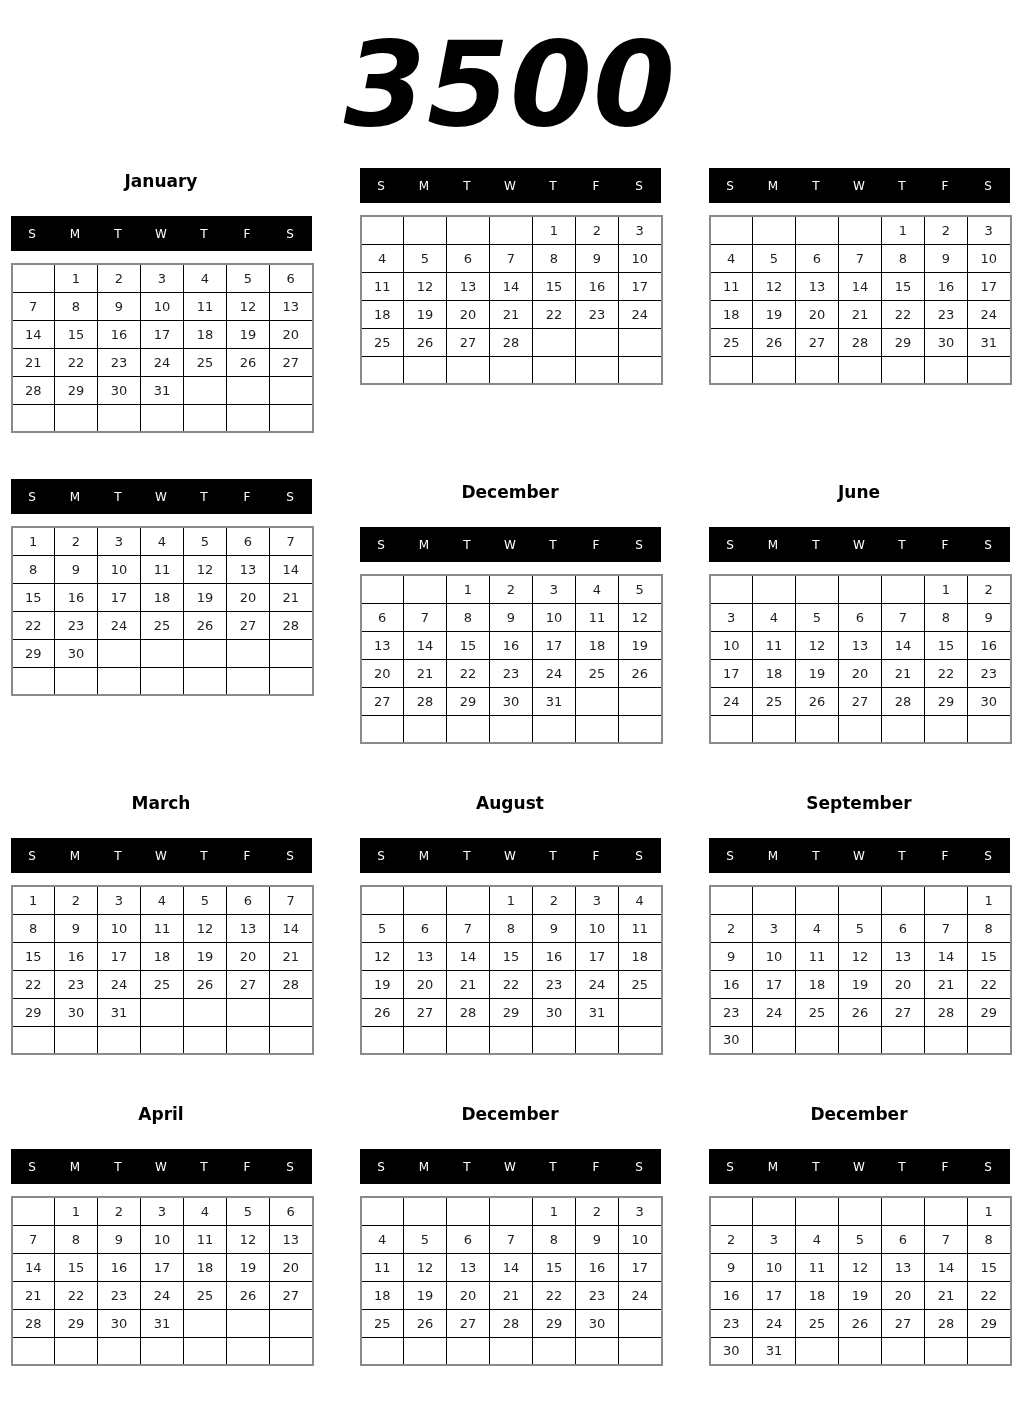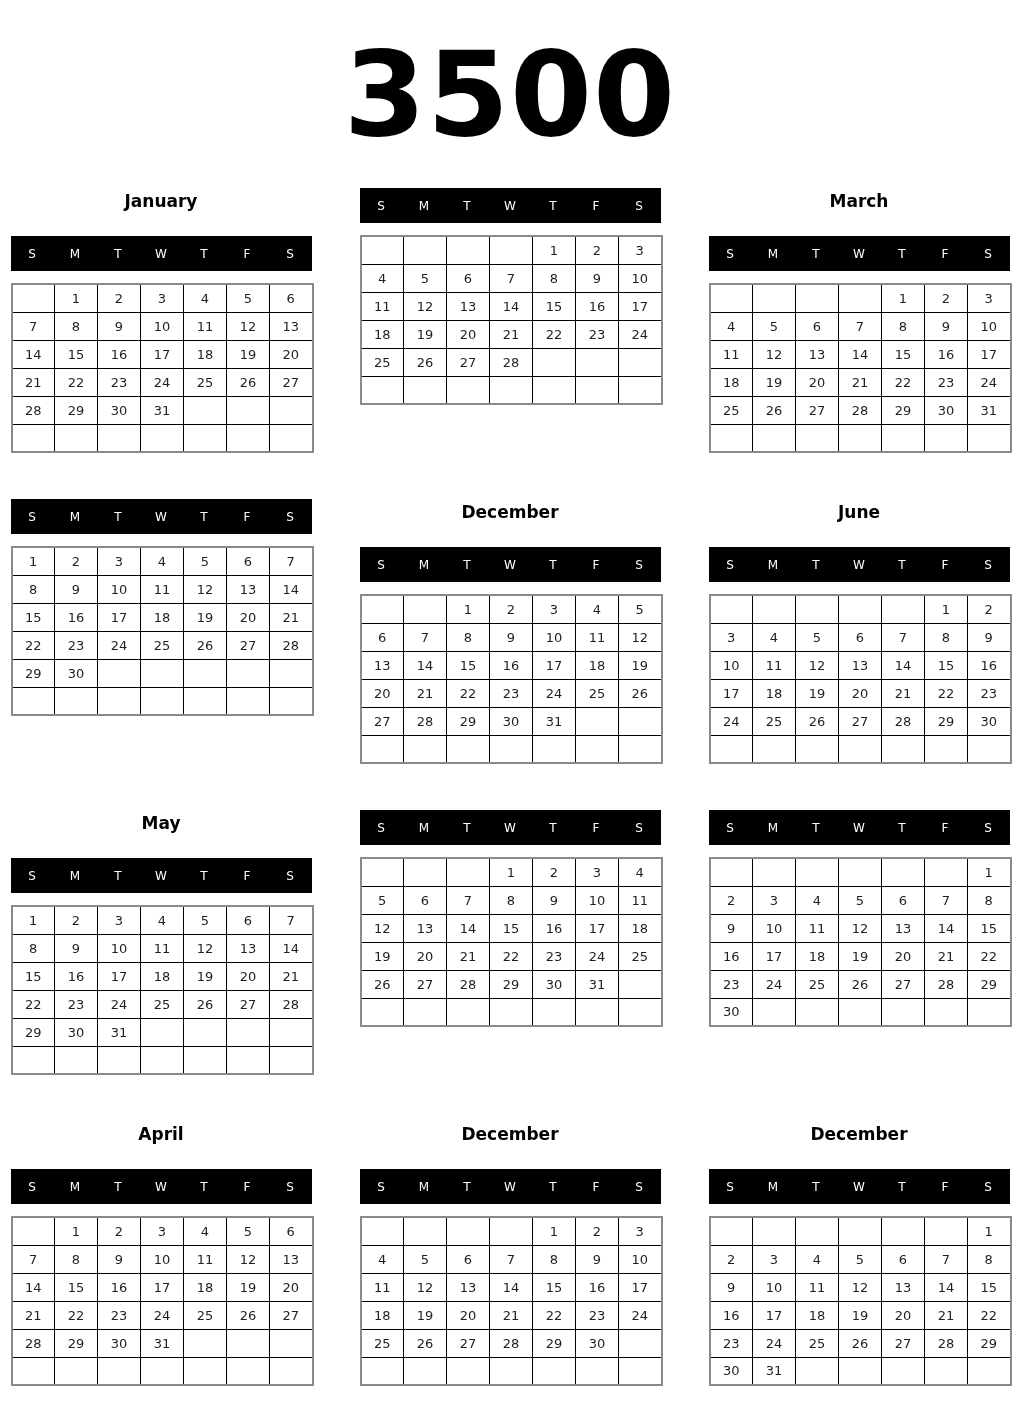--- a/index.html
+++ b/index.html
@@ -15,21 +15,22 @@
     color: #000;
   }
   .year-title {
     height: 160px;
     display: flex;
     align-items: center;
     justify-content: center;
     font-size: 118px;
     font-weight: bold;
     letter-spacing: 1px;
-    margin: 14px;
+    margin: 4px;
+    font-style: italic;
   }
   .months-grid {
     display: grid;
     grid-template-columns: repeat(3, 301px);
     column-gap: 17px;
     row-gap: 15px;
     justify-content: center;
     gap: 48px;
   }
   .month {
@@ -217,143 +218,568 @@
             <td></td>
             <td></td>
             <td></td>
             <td></td>
           </tr>
         </tbody>
       </table>
   </section>
 
   <section class="month">
+    <div class="day-header">
+        <span>S</span>
+        <span>M</span>
+        <span>T</span>
+        <span>W</span>
+        <span>T</span>
+        <span>F</span>
+        <span>S</span>
+      </div>
+    <table class="month-grid">
+        <tbody>
+          <tr>
+            <td></td>
+            <td></td>
+            <td></td>
+            <td></td>
+            <td>1</td>
+            <td>2</td>
+            <td>3</td>
+          </tr>
+          <tr>
+            <td>4</td>
+            <td>5</td>
+            <td>6</td>
+            <td>7</td>
+            <td>8</td>
+            <td>9</td>
+            <td>10</td>
+          </tr>
+          <tr>
+            <td>11</td>
+            <td>12</td>
+            <td>13</td>
+            <td>14</td>
+            <td>15</td>
+            <td>16</td>
+            <td>17</td>
+          </tr>
+          <tr>
+            <td>18</td>
+            <td>19</td>
+            <td>20</td>
+            <td>21</td>
+            <td>22</td>
+            <td>23</td>
+            <td>24</td>
+          </tr>
+          <tr>
+            <td>25</td>
+            <td>26</td>
+            <td>27</td>
+            <td>28</td>
+            <td>29</td>
+            <td>30</td>
+            <td>31</td>
+          </tr>
+          <tr>
+            <td></td>
+            <td></td>
+            <td></td>
+            <td></td>
+            <td></td>
+            <td></td>
+            <td></td>
+          </tr>
+        </tbody>
+      </table>
+  </section>
+
+  <section class="month">
+    <div class="day-header">
+        <span>S</span>
+        <span>M</span>
+        <span>T</span>
+        <span>W</span>
+        <span>T</span>
+        <span>F</span>
+        <span>S</span>
+      </div>
+    <table class="month-grid">
+        <tbody>
+          <tr>
+            <td>1</td>
+            <td>2</td>
+            <td>3</td>
+            <td>4</td>
+            <td>5</td>
+            <td>6</td>
+            <td>7</td>
+          </tr>
+          <tr>
+            <td>8</td>
+            <td>9</td>
+            <td>10</td>
+            <td>11</td>
+            <td>12</td>
+            <td>13</td>
+            <td>14</td>
+          </tr>
+          <tr>
+            <td>15</td>
+            <td>16</td>
+            <td>17</td>
+            <td>18</td>
+            <td>19</td>
+            <td>20</td>
+            <td>21</td>
+          </tr>
+          <tr>
+            <td>22</td>
+            <td>23</td>
+            <td>24</td>
+            <td>25</td>
+            <td>26</td>
+            <td>27</td>
+            <td>28</td>
+          </tr>
+          <tr>
+            <td>29</td>
+            <td>30</td>
+            <td></td>
+            <td></td>
+            <td></td>
+            <td></td>
+            <td></td>
+          </tr>
+          <tr>
+            <td></td>
+            <td></td>
+            <td></td>
+            <td></td>
+            <td></td>
+            <td></td>
+            <td></td>
+          </tr>
+        </tbody>
+      </table>
+  </section>
+
+  <section class="month">
+    <h2 class="month-title">December</h2>
+    <div class="day-header">
+        <span>S</span>
+        <span>M</span>
+        <span>T</span>
+        <span>W</span>
+        <span>T</span>
+        <span>F</span>
+        <span>S</span>
+      </div>
+    <table class="month-grid">
+        <tbody>
+          <tr>
+            <td></td>
+            <td></td>
+            <td>1</td>
+            <td>2</td>
+            <td>3</td>
+            <td>4</td>
+            <td>5</td>
+          </tr>
+          <tr>
+            <td>6</td>
+            <td>7</td>
+            <td>8</td>
+            <td>9</td>
+            <td>10</td>
+            <td>11</td>
+            <td>12</td>
+          </tr>
+          <tr>
+            <td>13</td>
+            <td>14</td>
+            <td>15</td>
+            <td>16</td>
+            <td>17</td>
+            <td>18</td>
+            <td>19</td>
+          </tr>
+          <tr>
+            <td>20</td>
+            <td>21</td>
+            <td>22</td>
+            <td>23</td>
+            <td>24</td>
+            <td>25</td>
+            <td>26</td>
+          </tr>
+          <tr>
+            <td>27</td>
+            <td>28</td>
+            <td>29</td>
+            <td>30</td>
+            <td>31</td>
+            <td></td>
+            <td></td>
+          </tr>
+          <tr>
+            <td></td>
+            <td></td>
+            <td></td>
+            <td></td>
+            <td></td>
+            <td></td>
+            <td></td>
+          </tr>
+        </tbody>
+      </table>
+  </section>
+
+  <section class="month">
+    <h2 class="month-title">June</h2>
+    <div class="day-header">
+        <span>S</span>
+        <span>M</span>
+        <span>T</span>
+        <span>W</span>
+        <span>T</span>
+        <span>F</span>
+        <span>S</span>
+      </div>
+    <table class="month-grid">
+        <tbody>
+          <tr>
+            <td></td>
+            <td></td>
+            <td></td>
+            <td></td>
+            <td></td>
+            <td>1</td>
+            <td>2</td>
+          </tr>
+          <tr>
+            <td>3</td>
+            <td>4</td>
+            <td>5</td>
+            <td>6</td>
+            <td>7</td>
+            <td>8</td>
+            <td>9</td>
+          </tr>
+          <tr>
+            <td>10</td>
+            <td>11</td>
+            <td>12</td>
+            <td>13</td>
+            <td>14</td>
+            <td>15</td>
+            <td>16</td>
+          </tr>
+          <tr>
+            <td>17</td>
+            <td>18</td>
+            <td>19</td>
+            <td>20</td>
+            <td>21</td>
+            <td>22</td>
+            <td>23</td>
+          </tr>
+          <tr>
+            <td>24</td>
+            <td>25</td>
+            <td>26</td>
+            <td>27</td>
+            <td>28</td>
+            <td>29</td>
+            <td>30</td>
+          </tr>
+          <tr>
+            <td></td>
+            <td></td>
+            <td></td>
+            <td></td>
+            <td></td>
+            <td></td>
+            <td></td>
+          </tr>
+        </tbody>
+      </table>
+  </section>
+
+  <section class="month">
     <h2 class="month-title">March</h2>
     <div class="day-header">
         <span>S</span>
         <span>M</span>
         <span>T</span>
         <span>W</span>
         <span>T</span>
         <span>F</span>
         <span>S</span>
       </div>
     <table class="month-grid">
         <tbody>
           <tr>
-            <td></td>
-            <td></td>
-            <td></td>
-            <td></td>
-            <td>1</td>
-            <td>2</td>
-            <td>3</td>
-          </tr>
-          <tr>
-            <td>4</td>
-            <td>5</td>
-            <td>6</td>
-            <td>7</td>
-            <td>8</td>
-            <td>9</td>
-            <td>10</td>
-          </tr>
-          <tr>
-            <td>11</td>
-            <td>12</td>
-            <td>13</td>
-            <td>14</td>
-            <td>15</td>
-            <td>16</td>
-            <td>17</td>
-          </tr>
-          <tr>
-            <td>18</td>
-            <td>19</td>
-            <td>20</td>
-            <td>21</td>
-            <td>22</td>
-            <td>23</td>
-            <td>24</td>
-          </tr>
-          <tr>
-            <td>25</td>
-            <td>26</td>
-            <td>27</td>
-            <td>28</td>
+            <td>1</td>
+            <td>2</td>
+            <td>3</td>
+            <td>4</td>
+            <td>5</td>
+            <td>6</td>
+            <td>7</td>
+          </tr>
+          <tr>
+            <td>8</td>
+            <td>9</td>
+            <td>10</td>
+            <td>11</td>
+            <td>12</td>
+            <td>13</td>
+            <td>14</td>
+          </tr>
+          <tr>
+            <td>15</td>
+            <td>16</td>
+            <td>17</td>
+            <td>18</td>
+            <td>19</td>
+            <td>20</td>
+            <td>21</td>
+          </tr>
+          <tr>
+            <td>22</td>
+            <td>23</td>
+            <td>24</td>
+            <td>25</td>
+            <td>26</td>
+            <td>27</td>
+            <td>28</td>
+          </tr>
+          <tr>
             <td>29</td>
             <td>30</td>
             <td>31</td>
-          </tr>
-          <tr>
-            <td></td>
-            <td></td>
-            <td></td>
-            <td></td>
-            <td></td>
-            <td></td>
-            <td></td>
-          </tr>
-        </tbody>
-      </table>
-  </section>
-
-  <section class="month">
-    <div class="day-header">
-        <span>S</span>
-        <span>M</span>
-        <span>T</span>
-        <span>W</span>
-        <span>T</span>
-        <span>F</span>
-        <span>S</span>
-      </div>
-    <table class="month-grid">
-        <tbody>
-          <tr>
-            <td>1</td>
-            <td>2</td>
-            <td>3</td>
-            <td>4</td>
-            <td>5</td>
-            <td>6</td>
-            <td>7</td>
-          </tr>
-          <tr>
-            <td>8</td>
-            <td>9</td>
-            <td>10</td>
-            <td>11</td>
-            <td>12</td>
-            <td>13</td>
-            <td>14</td>
-          </tr>
-          <tr>
-            <td>15</td>
-            <td>16</td>
-            <td>17</td>
-            <td>18</td>
-            <td>19</td>
-            <td>20</td>
-            <td>21</td>
-          </tr>
-          <tr>
-            <td>22</td>
-            <td>23</td>
-            <td>24</td>
-            <td>25</td>
-            <td>26</td>
-            <td>27</td>
-            <td>28</td>
-          </tr>
-          <tr>
-            <td>29</td>
-            <td>30</td>
-            <td></td>
-            <td></td>
+            <td></td>
+            <td></td>
+            <td></td>
+            <td></td>
+          </tr>
+          <tr>
+            <td></td>
+            <td></td>
+            <td></td>
+            <td></td>
+            <td></td>
+            <td></td>
+            <td></td>
+          </tr>
+        </tbody>
+      </table>
+  </section>
+
+  <section class="month">
+    <h2 class="month-title">August</h2>
+    <div class="day-header">
+        <span>S</span>
+        <span>M</span>
+        <span>T</span>
+        <span>W</span>
+        <span>T</span>
+        <span>F</span>
+        <span>S</span>
+      </div>
+    <table class="month-grid">
+        <tbody>
+          <tr>
+            <td></td>
+            <td></td>
+            <td></td>
+            <td>1</td>
+            <td>2</td>
+            <td>3</td>
+            <td>4</td>
+          </tr>
+          <tr>
+            <td>5</td>
+            <td>6</td>
+            <td>7</td>
+            <td>8</td>
+            <td>9</td>
+            <td>10</td>
+            <td>11</td>
+          </tr>
+          <tr>
+            <td>12</td>
+            <td>13</td>
+            <td>14</td>
+            <td>15</td>
+            <td>16</td>
+            <td>17</td>
+            <td>18</td>
+          </tr>
+          <tr>
+            <td>19</td>
+            <td>20</td>
+            <td>21</td>
+            <td>22</td>
+            <td>23</td>
+            <td>24</td>
+            <td>25</td>
+          </tr>
+          <tr>
+            <td>26</td>
+            <td>27</td>
+            <td>28</td>
+            <td>29</td>
+            <td>30</td>
+            <td>31</td>
+            <td></td>
+          </tr>
+          <tr>
+            <td></td>
+            <td></td>
+            <td></td>
+            <td></td>
+            <td></td>
+            <td></td>
+            <td></td>
+          </tr>
+        </tbody>
+      </table>
+  </section>
+
+  <section class="month">
+    <h2 class="month-title">September</h2>
+    <div class="day-header">
+        <span>S</span>
+        <span>M</span>
+        <span>T</span>
+        <span>W</span>
+        <span>T</span>
+        <span>F</span>
+        <span>S</span>
+      </div>
+    <table class="month-grid">
+        <tbody>
+          <tr>
+            <td></td>
+            <td></td>
+            <td></td>
+            <td></td>
+            <td></td>
+            <td></td>
+            <td>1</td>
+          </tr>
+          <tr>
+            <td>2</td>
+            <td>3</td>
+            <td>4</td>
+            <td>5</td>
+            <td>6</td>
+            <td>7</td>
+            <td>8</td>
+          </tr>
+          <tr>
+            <td>9</td>
+            <td>10</td>
+            <td>11</td>
+            <td>12</td>
+            <td>13</td>
+            <td>14</td>
+            <td>15</td>
+          </tr>
+          <tr>
+            <td>16</td>
+            <td>17</td>
+            <td>18</td>
+            <td>19</td>
+            <td>20</td>
+            <td>21</td>
+            <td>22</td>
+          </tr>
+          <tr>
+            <td>23</td>
+            <td>24</td>
+            <td>25</td>
+            <td>26</td>
+            <td>27</td>
+            <td>28</td>
+            <td>29</td>
+          </tr>
+          <tr>
+            <td>30</td>
+            <td></td>
+            <td></td>
+            <td></td>
+            <td></td>
+            <td></td>
+            <td></td>
+          </tr>
+        </tbody>
+      </table>
+  </section>
+
+  <section class="month">
+    <h2 class="month-title">April</h2>
+    <div class="day-header">
+        <span>S</span>
+        <span>M</span>
+        <span>T</span>
+        <span>W</span>
+        <span>T</span>
+        <span>F</span>
+        <span>S</span>
+      </div>
+    <table class="month-grid">
+        <tbody>
+          <tr>
+            <td></td>
+            <td>1</td>
+            <td>2</td>
+            <td>3</td>
+            <td>4</td>
+            <td>5</td>
+            <td>6</td>
+          </tr>
+          <tr>
+            <td>7</td>
+            <td>8</td>
+            <td>9</td>
+            <td>10</td>
+            <td>11</td>
+            <td>12</td>
+            <td>13</td>
+          </tr>
+          <tr>
+            <td>14</td>
+            <td>15</td>
+            <td>16</td>
+            <td>17</td>
+            <td>18</td>
+            <td>19</td>
+            <td>20</td>
+          </tr>
+          <tr>
+            <td>21</td>
+            <td>22</td>
+            <td>23</td>
+            <td>24</td>
+            <td>25</td>
+            <td>26</td>
+            <td>27</td>
+          </tr>
+          <tr>
+            <td>28</td>
+            <td>29</td>
+            <td>30</td>
+            <td>31</td>
             <td></td>
             <td></td>
             <td></td>
           </tr>
           <tr>
             <td></td>
             <td></td>
             <td></td>
             <td></td>
             <td></td>
@@ -373,562 +799,138 @@
         <span>W</span>
         <span>T</span>
         <span>F</span>
         <span>S</span>
       </div>
     <table class="month-grid">
         <tbody>
           <tr>
             <td></td>
             <td></td>
-            <td>1</td>
-            <td>2</td>
-            <td>3</td>
-            <td>4</td>
-            <td>5</td>
-          </tr>
-          <tr>
-            <td>6</td>
-            <td>7</td>
-            <td>8</td>
-            <td>9</td>
-            <td>10</td>
-            <td>11</td>
-            <td>12</td>
-          </tr>
-          <tr>
-            <td>13</td>
-            <td>14</td>
-            <td>15</td>
-            <td>16</td>
-            <td>17</td>
-            <td>18</td>
-            <td>19</td>
-          </tr>
-          <tr>
-            <td>20</td>
-            <td>21</td>
-            <td>22</td>
-            <td>23</td>
-            <td>24</td>
-            <td>25</td>
-            <td>26</td>
-          </tr>
-          <tr>
-            <td>27</td>
-            <td>28</td>
-            <td>29</td>
+            <td></td>
+            <td></td>
+            <td>1</td>
+            <td>2</td>
+            <td>3</td>
+          </tr>
+          <tr>
+            <td>4</td>
+            <td>5</td>
+            <td>6</td>
+            <td>7</td>
+            <td>8</td>
+            <td>9</td>
+            <td>10</td>
+          </tr>
+          <tr>
+            <td>11</td>
+            <td>12</td>
+            <td>13</td>
+            <td>14</td>
+            <td>15</td>
+            <td>16</td>
+            <td>17</td>
+          </tr>
+          <tr>
+            <td>18</td>
+            <td>19</td>
+            <td>20</td>
+            <td>21</td>
+            <td>22</td>
+            <td>23</td>
+            <td>24</td>
+          </tr>
+          <tr>
+            <td>25</td>
+            <td>26</td>
+            <td>27</td>
+            <td>28</td>
+            <td>29</td>
+            <td>30</td>
+            <td></td>
+          </tr>
+          <tr>
+            <td></td>
+            <td></td>
+            <td></td>
+            <td></td>
+            <td></td>
+            <td></td>
+            <td></td>
+          </tr>
+        </tbody>
+      </table>
+  </section>
+
+  <section class="month">
+    <h2 class="month-title">December</h2>
+    <div class="day-header">
+        <span>S</span>
+        <span>M</span>
+        <span>T</span>
+        <span>W</span>
+        <span>T</span>
+        <span>F</span>
+        <span>S</span>
+      </div>
+    <table class="month-grid">
+        <tbody>
+          <tr>
+            <td></td>
+            <td></td>
+            <td></td>
+            <td></td>
+            <td></td>
+            <td></td>
+            <td>1</td>
+          </tr>
+          <tr>
+            <td>2</td>
+            <td>3</td>
+            <td>4</td>
+            <td>5</td>
+            <td>6</td>
+            <td>7</td>
+            <td>8</td>
+          </tr>
+          <tr>
+            <td>9</td>
+            <td>10</td>
+            <td>11</td>
+            <td>12</td>
+            <td>13</td>
+            <td>14</td>
+            <td>15</td>
+          </tr>
+          <tr>
+            <td>16</td>
+            <td>17</td>
+            <td>18</td>
+            <td>19</td>
+            <td>20</td>
+            <td>21</td>
+            <td>22</td>
+          </tr>
+          <tr>
+            <td>23</td>
+            <td>24</td>
+            <td>25</td>
+            <td>26</td>
+            <td>27</td>
+            <td>28</td>
+            <td>29</td>
+          </tr>
+          <tr>
             <td>30</td>
             <td>31</td>
             <td></td>
             <td></td>
-          </tr>
-          <tr>
-            <td></td>
-            <td></td>
-            <td></td>
-            <td></td>
-            <td></td>
-            <td></td>
-            <td></td>
-          </tr>
-        </tbody>
-      </table>
-  </section>
-
-  <section class="month">
-    <h2 class="month-title">June</h2>
-    <div class="day-header">
-        <span>S</span>
-        <span>M</span>
-        <span>T</span>
-        <span>W</span>
-        <span>T</span>
-        <span>F</span>
-        <span>S</span>
-      </div>
-    <table class="month-grid">
-        <tbody>
-          <tr>
-            <td></td>
-            <td></td>
-            <td></td>
-            <td></td>
-            <td></td>
-            <td>1</td>
-            <td>2</td>
-          </tr>
-          <tr>
-            <td>3</td>
-            <td>4</td>
-            <td>5</td>
-            <td>6</td>
-            <td>7</td>
-            <td>8</td>
-            <td>9</td>
-          </tr>
-          <tr>
-            <td>10</td>
-            <td>11</td>
-            <td>12</td>
-            <td>13</td>
-            <td>14</td>
-            <td>15</td>
-            <td>16</td>
-          </tr>
-          <tr>
-            <td>17</td>
-            <td>18</td>
-            <td>19</td>
-            <td>20</td>
-            <td>21</td>
-            <td>22</td>
-            <td>23</td>
-          </tr>
-          <tr>
-            <td>24</td>
-            <td>25</td>
-            <td>26</td>
-            <td>27</td>
-            <td>28</td>
-            <td>29</td>
-            <td>30</td>
-          </tr>
-          <tr>
-            <td></td>
-            <td></td>
-            <td></td>
-            <td></td>
-            <td></td>
-            <td></td>
-            <td></td>
-          </tr>
-        </tbody>
-      </table>
-  </section>
-
-  <section class="month">
-    <h2 class="month-title">May</h2>
-    <div class="day-header">
-        <span>S</span>
-        <span>M</span>
-        <span>T</span>
-        <span>W</span>
-        <span>T</span>
-        <span>F</span>
-        <span>S</span>
-      </div>
-    <table class="month-grid">
-        <tbody>
-          <tr>
-            <td>1</td>
-            <td>2</td>
-            <td>3</td>
-            <td>4</td>
-            <td>5</td>
-            <td>6</td>
-            <td>7</td>
-          </tr>
-          <tr>
-            <td>8</td>
-            <td>9</td>
-            <td>10</td>
-            <td>11</td>
-            <td>12</td>
-            <td>13</td>
-            <td>14</td>
-          </tr>
-          <tr>
-            <td>15</td>
-            <td>16</td>
-            <td>17</td>
-            <td>18</td>
-            <td>19</td>
-            <td>20</td>
-            <td>21</td>
-          </tr>
-          <tr>
-            <td>22</td>
-            <td>23</td>
-            <td>24</td>
-            <td>25</td>
-            <td>26</td>
-            <td>27</td>
-            <td>28</td>
-          </tr>
-          <tr>
-            <td>29</td>
-            <td>30</td>
-            <td>31</td>
-            <td></td>
-            <td></td>
-            <td></td>
-            <td></td>
-          </tr>
-          <tr>
-            <td></td>
-            <td></td>
-            <td></td>
-            <td></td>
-            <td></td>
-            <td></td>
-            <td></td>
-          </tr>
-        </tbody>
-      </table>
-  </section>
-
-  <section class="month">
-    <div class="day-header">
-        <span>S</span>
-        <span>M</span>
-        <span>T</span>
-        <span>W</span>
-        <span>T</span>
-        <span>F</span>
-        <span>S</span>
-      </div>
-    <table class="month-grid">
-        <tbody>
-          <tr>
-            <td></td>
-            <td></td>
-            <td></td>
-            <td>1</td>
-            <td>2</td>
-            <td>3</td>
-            <td>4</td>
-          </tr>
-          <tr>
-            <td>5</td>
-            <td>6</td>
-            <td>7</td>
-            <td>8</td>
-            <td>9</td>
-            <td>10</td>
-            <td>11</td>
-          </tr>
-          <tr>
-            <td>12</td>
-            <td>13</td>
-            <td>14</td>
-            <td>15</td>
-            <td>16</td>
-            <td>17</td>
-            <td>18</td>
-          </tr>
-          <tr>
-            <td>19</td>
-            <td>20</td>
-            <td>21</td>
-            <td>22</td>
-            <td>23</td>
-            <td>24</td>
-            <td>25</td>
-          </tr>
-          <tr>
-            <td>26</td>
-            <td>27</td>
-            <td>28</td>
-            <td>29</td>
-            <td>30</td>
-            <td>31</td>
-            <td></td>
-          </tr>
-          <tr>
-            <td></td>
-            <td></td>
-            <td></td>
-            <td></td>
-            <td></td>
-            <td></td>
-            <td></td>
-          </tr>
-        </tbody>
-      </table>
-  </section>
-
-  <section class="month">
-    <div class="day-header">
-        <span>S</span>
-        <span>M</span>
-        <span>T</span>
-        <span>W</span>
-        <span>T</span>
-        <span>F</span>
-        <span>S</span>
-      </div>
-    <table class="month-grid">
-        <tbody>
-          <tr>
-            <td></td>
-            <td></td>
-            <td></td>
-            <td></td>
-            <td></td>
-            <td></td>
-            <td>1</td>
-          </tr>
-          <tr>
-            <td>2</td>
-            <td>3</td>
-            <td>4</td>
-            <td>5</td>
-            <td>6</td>
-            <td>7</td>
-            <td>8</td>
-          </tr>
-          <tr>
-            <td>9</td>
-            <td>10</td>
-            <td>11</td>
-            <td>12</td>
-            <td>13</td>
-            <td>14</td>
-            <td>15</td>
-          </tr>
-          <tr>
-            <td>16</td>
-            <td>17</td>
-            <td>18</td>
-            <td>19</td>
-            <td>20</td>
-            <td>21</td>
-            <td>22</td>
-          </tr>
-          <tr>
-            <td>23</td>
-            <td>24</td>
-            <td>25</td>
-            <td>26</td>
-            <td>27</td>
-            <td>28</td>
-            <td>29</td>
-          </tr>
-          <tr>
-            <td>30</td>
-            <td></td>
-            <td></td>
-            <td></td>
-            <td></td>
-            <td></td>
-            <td></td>
-          </tr>
-        </tbody>
-      </table>
-  </section>
-
-  <section class="month">
-    <h2 class="month-title">April</h2>
-    <div class="day-header">
-        <span>S</span>
-        <span>M</span>
-        <span>T</span>
-        <span>W</span>
-        <span>T</span>
-        <span>F</span>
-        <span>S</span>
-      </div>
-    <table class="month-grid">
-        <tbody>
-          <tr>
-            <td></td>
-            <td>1</td>
-            <td>2</td>
-            <td>3</td>
-            <td>4</td>
-            <td>5</td>
-            <td>6</td>
-          </tr>
-          <tr>
-            <td>7</td>
-            <td>8</td>
-            <td>9</td>
-            <td>10</td>
-            <td>11</td>
-            <td>12</td>
-            <td>13</td>
-          </tr>
-          <tr>
-            <td>14</td>
-            <td>15</td>
-            <td>16</td>
-            <td>17</td>
-            <td>18</td>
-            <td>19</td>
-            <td>20</td>
-          </tr>
-          <tr>
-            <td>21</td>
-            <td>22</td>
-            <td>23</td>
-            <td>24</td>
-            <td>25</td>
-            <td>26</td>
-            <td>27</td>
-          </tr>
-          <tr>
-            <td>28</td>
-            <td>29</td>
-            <td>30</td>
-            <td>31</td>
-            <td></td>
-            <td></td>
-            <td></td>
-          </tr>
-          <tr>
-            <td></td>
-            <td></td>
-            <td></td>
-            <td></td>
-            <td></td>
-            <td></td>
-            <td></td>
-          </tr>
-        </tbody>
-      </table>
-  </section>
-
-  <section class="month">
-    <h2 class="month-title">December</h2>
-    <div class="day-header">
-        <span>S</span>
-        <span>M</span>
-        <span>T</span>
-        <span>W</span>
-        <span>T</span>
-        <span>F</span>
-        <span>S</span>
-      </div>
-    <table class="month-grid">
-        <tbody>
-          <tr>
-            <td></td>
-            <td></td>
-            <td></td>
-            <td></td>
-            <td>1</td>
-            <td>2</td>
-            <td>3</td>
-          </tr>
-          <tr>
-            <td>4</td>
-            <td>5</td>
-            <td>6</td>
-            <td>7</td>
-            <td>8</td>
-            <td>9</td>
-            <td>10</td>
-          </tr>
-          <tr>
-            <td>11</td>
-            <td>12</td>
-            <td>13</td>
-            <td>14</td>
-            <td>15</td>
-            <td>16</td>
-            <td>17</td>
-          </tr>
-          <tr>
-            <td>18</td>
-            <td>19</td>
-            <td>20</td>
-            <td>21</td>
-            <td>22</td>
-            <td>23</td>
-            <td>24</td>
-          </tr>
-          <tr>
-            <td>25</td>
-            <td>26</td>
-            <td>27</td>
-            <td>28</td>
-            <td>29</td>
-            <td>30</td>
-            <td></td>
-          </tr>
-          <tr>
-            <td></td>
-            <td></td>
-            <td></td>
-            <td></td>
-            <td></td>
-            <td></td>
-            <td></td>
-          </tr>
-        </tbody>
-      </table>
-  </section>
-
-  <section class="month">
-    <h2 class="month-title">December</h2>
-    <div class="day-header">
-        <span>S</span>
-        <span>M</span>
-        <span>T</span>
-        <span>W</span>
-        <span>T</span>
-        <span>F</span>
-        <span>S</span>
-      </div>
-    <table class="month-grid">
-        <tbody>
-          <tr>
-            <td></td>
-            <td></td>
-            <td></td>
-            <td></td>
-            <td></td>
-            <td></td>
-            <td>1</td>
-          </tr>
-          <tr>
-            <td>2</td>
-            <td>3</td>
-            <td>4</td>
-            <td>5</td>
-            <td>6</td>
-            <td>7</td>
-            <td>8</td>
-          </tr>
-          <tr>
-            <td>9</td>
-            <td>10</td>
-            <td>11</td>
-            <td>12</td>
-            <td>13</td>
-            <td>14</td>
-            <td>15</td>
-          </tr>
-          <tr>
-            <td>16</td>
-            <td>17</td>
-            <td>18</td>
-            <td>19</td>
-            <td>20</td>
-            <td>21</td>
-            <td>22</td>
-          </tr>
-          <tr>
-            <td>23</td>
-            <td>24</td>
-            <td>25</td>
-            <td>26</td>
-            <td>27</td>
-            <td>28</td>
-            <td>29</td>
-          </tr>
-          <tr>
-            <td>30</td>
-            <td>31</td>
-            <td></td>
-            <td></td>
             <td></td>
             <td></td>
             <td></td>
           </tr>
         </tbody>
       </table>
   </section>
 </div>
 
 </body></html>

